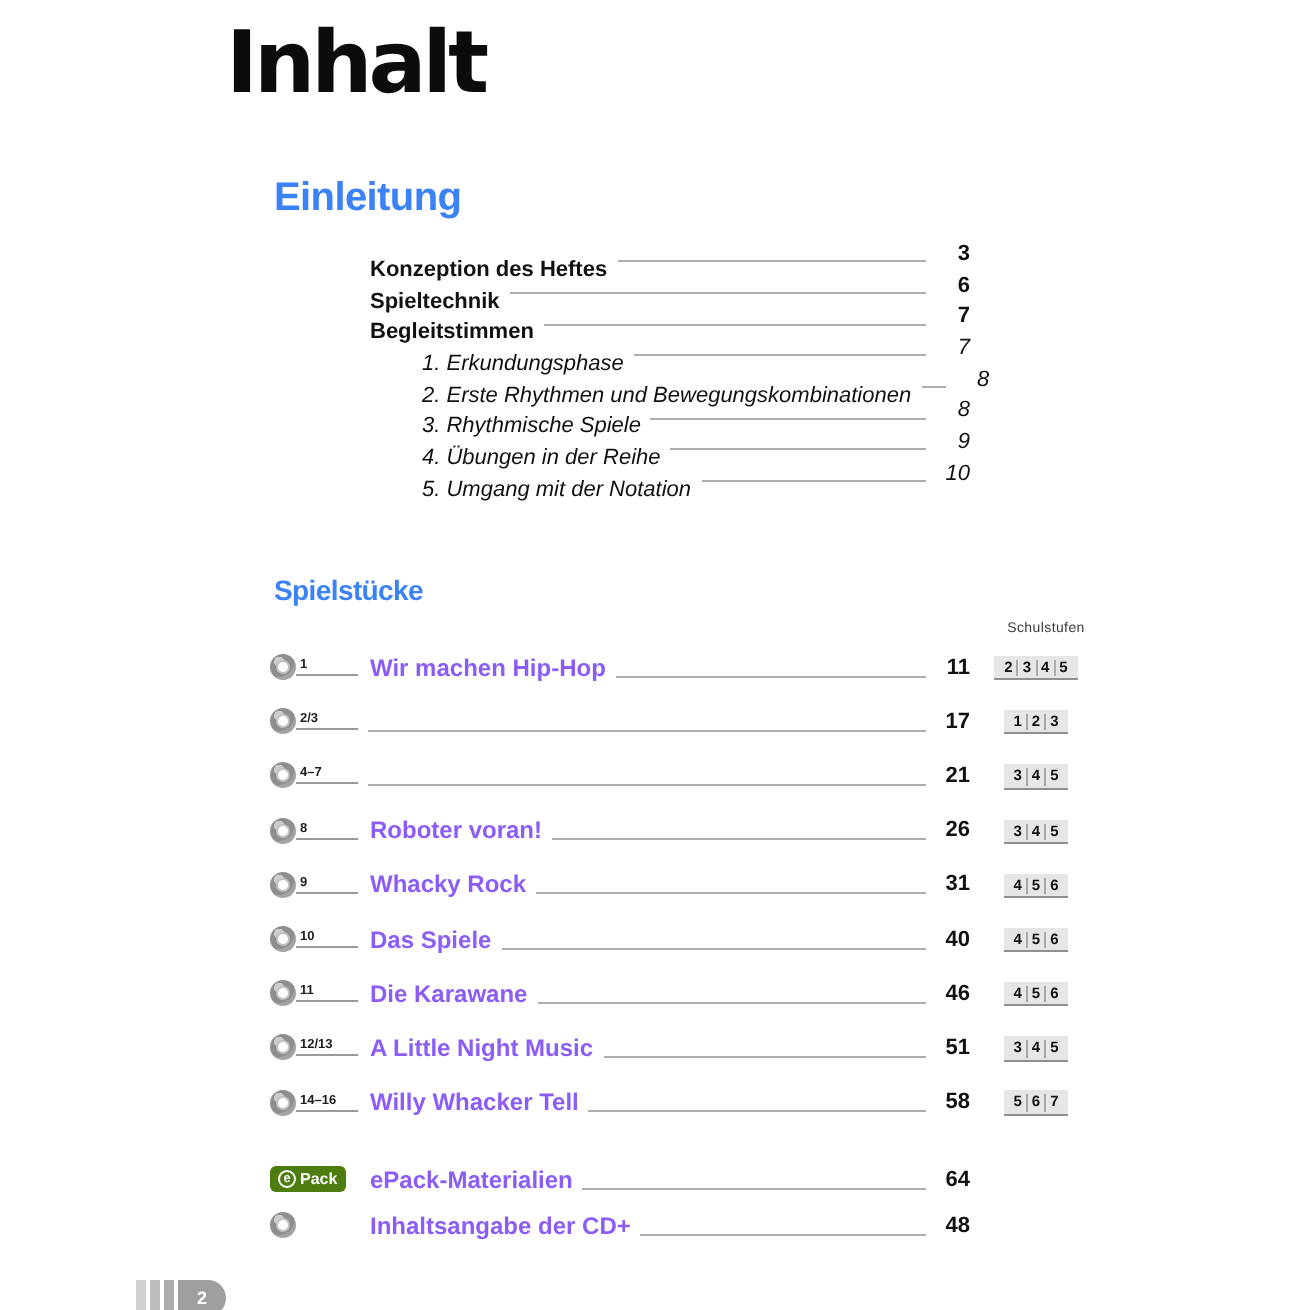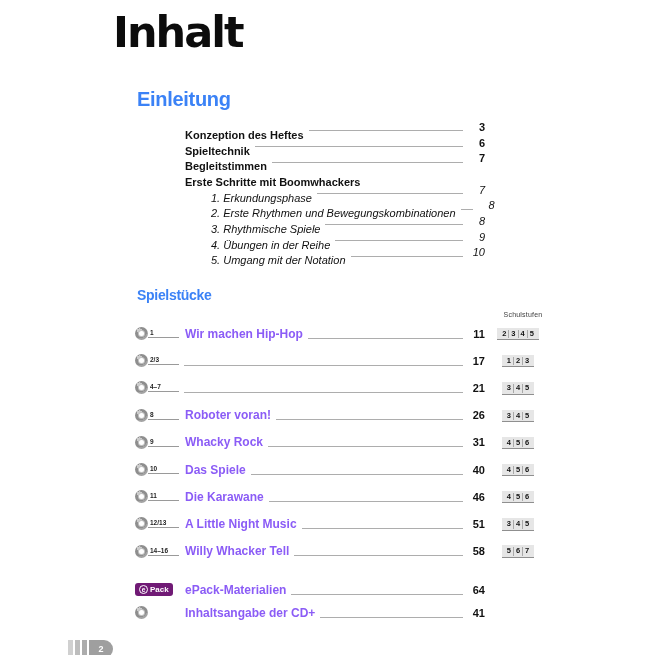--- a/index.html
+++ b/index.html
@@ -58,21 +58,21 @@
     display:inline-flex;align-items:center;background:#e6e6e6;
     padding:2px 3px 1px 3px;box-shadow:0 1px 0 #8f8f8f;
     font-size:7.5px;font-weight:bold;color:#111;line-height:1.1;
   }
   .lvl{padding:0 2px;}
   .lvl + .lvl{border-left:1px solid #a9a9a9;}
   
   .extras{position:absolute;left:135px;top:578px;width:406px;}
   .extras .song-row{height:23px;}
   .epack-badge{
-    display:inline-flex;align-items:center;background:#701a75;color:#fff;
+    display:inline-flex;align-items:center;background:#4d7c0f;color:#fff;
     border-radius:3px;padding:2px 4px;gap:2px;font-size:8px;font-weight:bold;line-height:1;
   }
   .epack-e{
     width:9px;height:9px;border:1px solid #fff;border-radius:50%;box-sizing:border-box;
     font-size:6.5px;line-height:7px;text-align:center;display:inline-block;
   }
   
   .footer{position:absolute;left:68px;top:640px;display:flex;align-items:flex-start;}
   .bar{width:5px;height:16px;margin-right:2px;}
   .b1{background:#d0d0d0;}
@@ -102,23 +102,20 @@
     <div class="toc-row main">
       <span class="lbl">Spieltechnik</span>
       <span class="dots"></span>
       <span class="pg">6</span>
     </div>
     <div class="toc-row main">
       <span class="lbl">Begleitstimmen</span>
       <span class="dots"></span>
       <span class="pg">7</span>
     </div>
-    <div class="toc-row main">
-      <span class="lbl">Erste Schritte mit Boomwhackers</span>
-    </div>
     <div class="toc-row sub">
       <span class="lbl">1. Erkundungsphase</span>
       <span class="dots"></span>
       <span class="pg">7</span>
     </div>
     <div class="toc-row sub">
       <span class="lbl">2. Erste Rhythmen und Bewegungskombinationen</span>
       <span class="dots"></span>
       <span class="pg">8</span>
     </div>
@@ -311,21 +308,21 @@
       <span class="dots"></span>
       <span class="pg">64</span>
       <div class="levels-cell"></div>
     </div>
     <div class="song-row extra">
       <div class="track-cell">
         <span class="cd-icon"></span>
       </div>
       <span class="song-title">Inhaltsangabe der CD+</span>
       <span class="dots"></span>
-      <span class="pg">41</span>
+      <span class="pg">48</span>
       <div class="levels-cell"></div>
     </div>
   </div>
 
   <div class="footer">
     <span class="bar b1"></span>
     <span class="bar b2"></span>
     <span class="bar b3"></span>
     <span class="foot-cap">2</span>
   </div>

